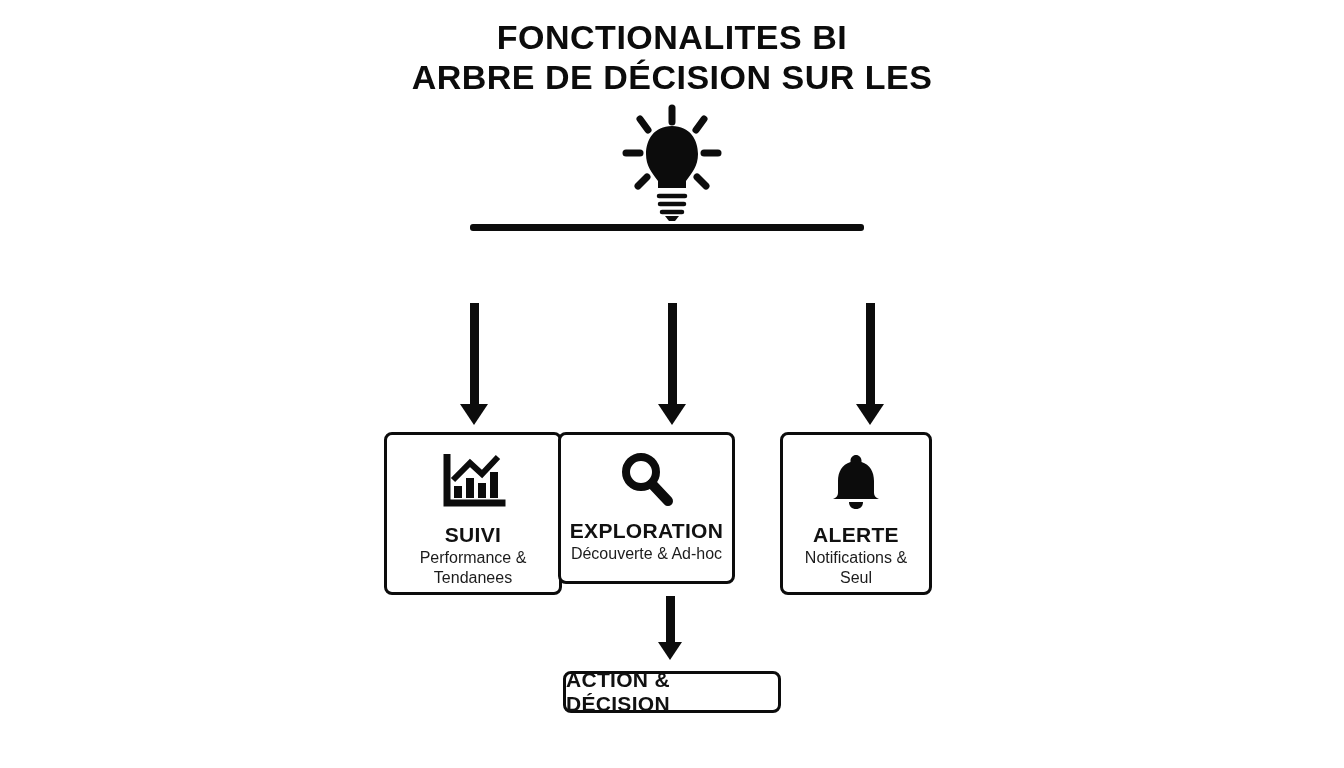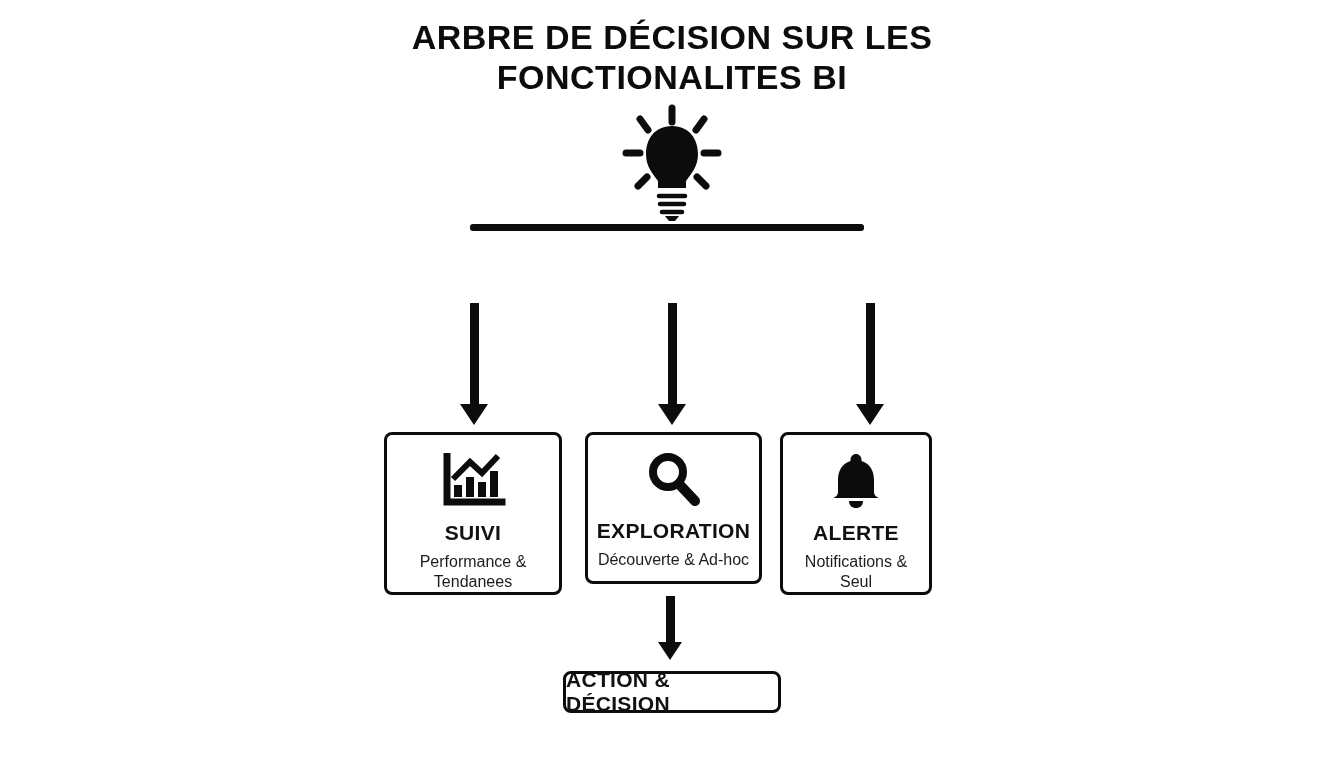--- a/index.html
+++ b/index.html
@@ -59,45 +59,45 @@
   }
 
   
   .branch-box {
     position: absolute; top: 432px; height: 163px;
     border: 3.5px solid #0c0c0c; border-radius: 8px; background: #fff;
     display: flex; flex-direction: column; align-items: center;
     padding-top: 15px; text-align: center;
   }
   .box-suivi { left: 384px; width: 178px; }
-  .box-exploration { left: 585px; width: 177px; height: 152px; }
+  .box-exploration { left: 558px; width: 177px; height: 152px; }
   .box-alerte { left: 780px; width: 152px; }
   .branch-icon { height: 64px; display: flex; align-items: center; justify-content: center; }
   .box-exploration .branch-icon { height: 60px; }
   .branch-title { font-weight: 800; font-size: 21px; margin-top: 9px; letter-spacing: 0.3px; }
-  .branch-sub { font-size: 16px; line-height: 1.25; margin-top: 7px; color: #1c1c1c; }
+  .branch-sub { font-size: 16px; line-height: 1.25; margin-top: 1px; color: #1c1c1c; }
 
   
   .outcome-box {
     position: absolute; left: 563px; top: 671px; width: 218px; height: 42px;
     border: 3px solid #0c0c0c; border-radius: 8px; background: #fff;
     display: flex; align-items: center; justify-content: flex-end;
     font-weight: 800; font-size: 21px; letter-spacing: 0.3px;
   }
 
   svg { display: block; }
 </style>
 </head>
 <body>
 
 <div class="stage">
 
   <div class="title">
+    <div>FONCTIONALITES BI</div>
     <div>ARBRE DE DÉCISION SUR LES</div>
-    <div>FONCTIONALITES BI</div>
   </div>
 
   <div class="bulb-wrap">
     <svg width="140" height="118" viewBox="0 0 140 118">
       <g stroke="#0c0c0c" stroke-width="7" stroke-linecap="round">
         <line x1="70" y1="4" x2="70" y2="18"></line>
         <line x1="38" y1="15" x2="46" y2="26"></line>
         <line x1="102" y1="15" x2="94" y2="26"></line>
         <line x1="24" y1="49" x2="38" y2="49"></line>
         <line x1="116" y1="49" x2="102" y2="49"></line>

